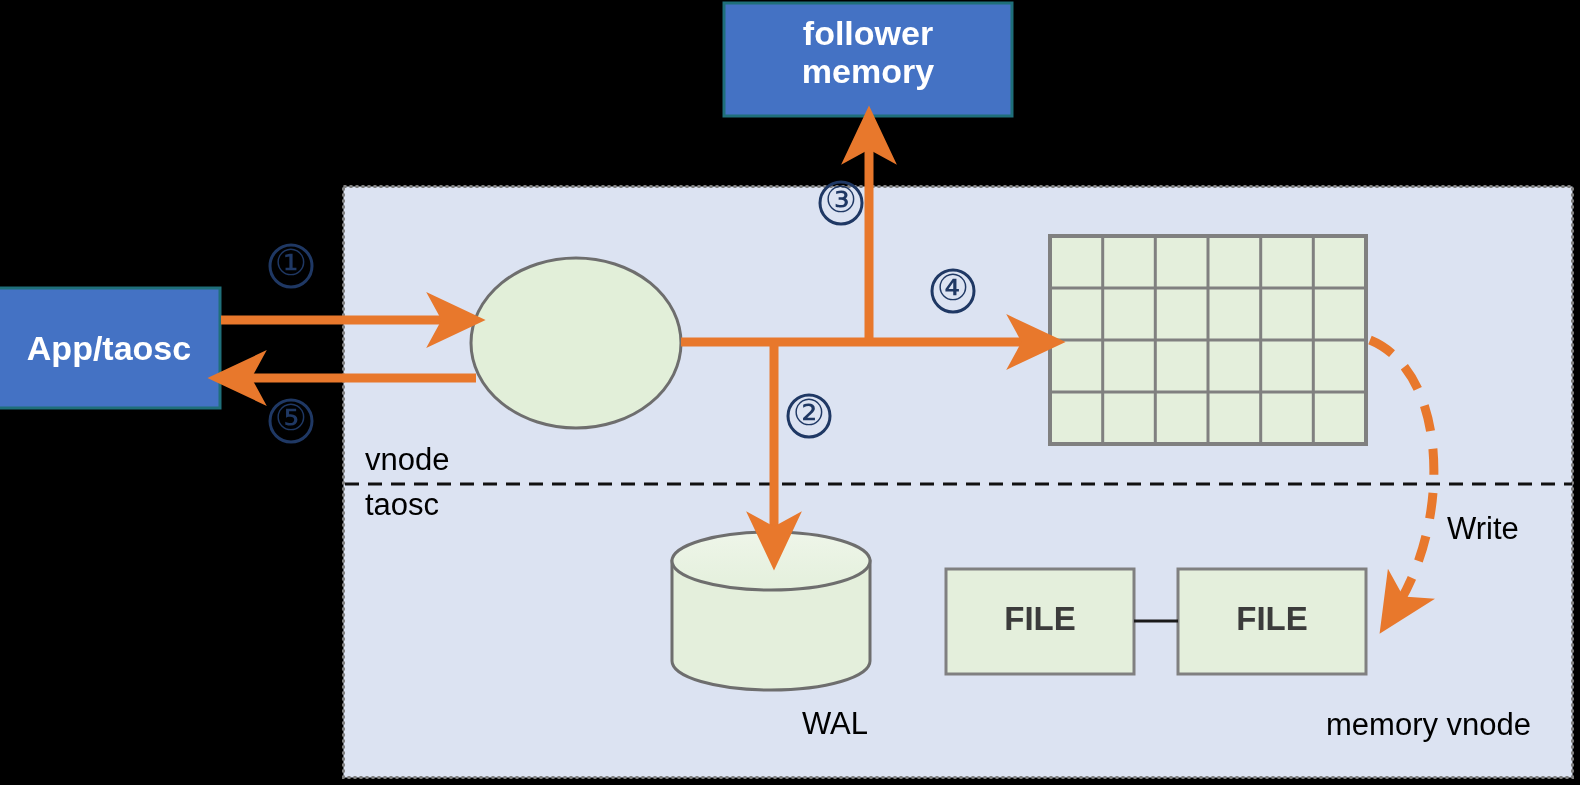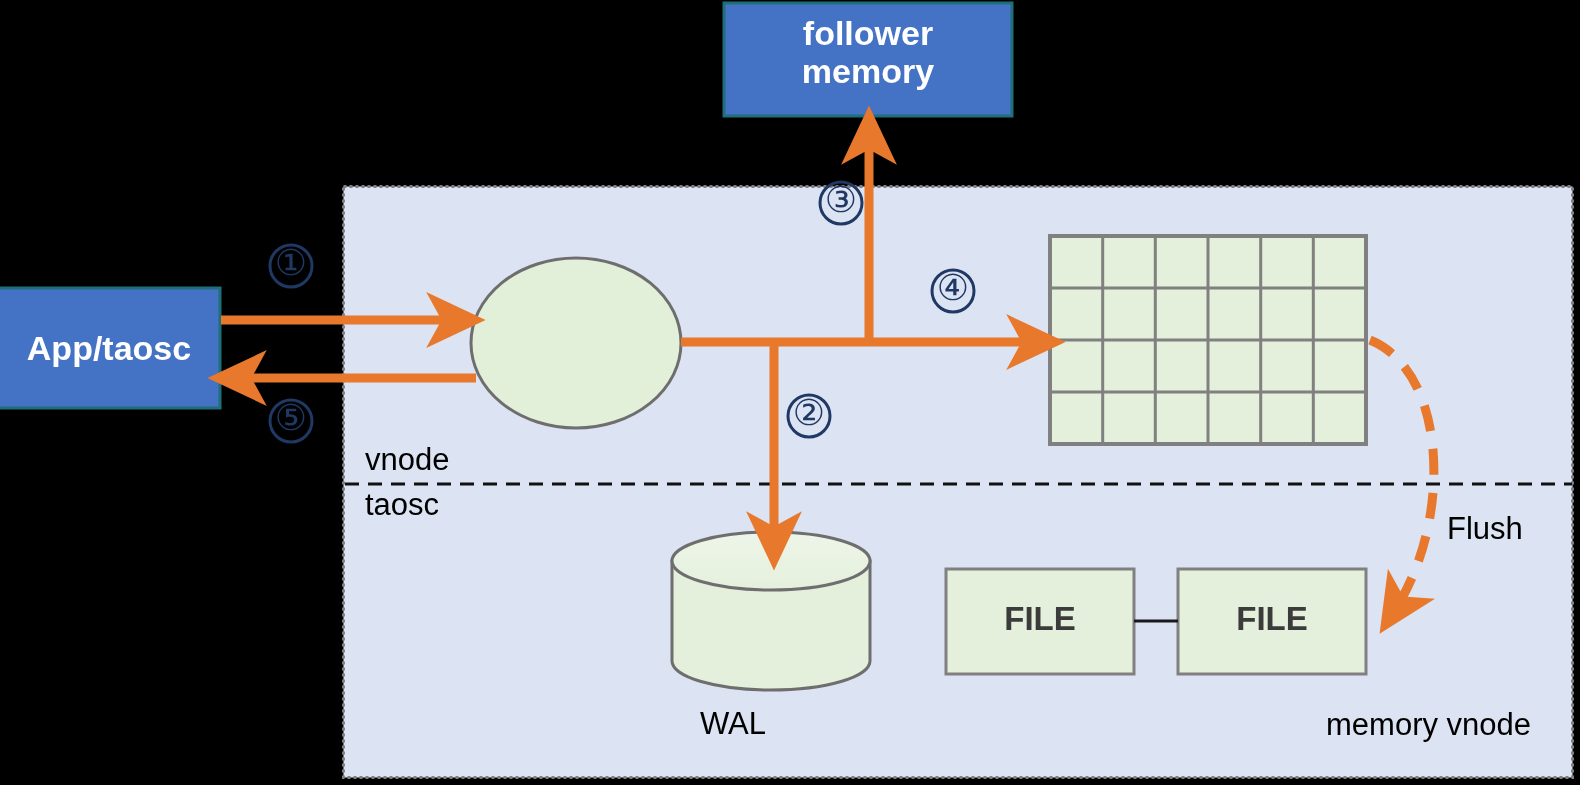--- a/index.html
+++ b/index.html
@@ -129,27 +129,27 @@
 
   <div class="txt box-label" style="left:724px; top:14px; width:288px;"><span>follower</span><br><span>memory</span></div>
 
   <div class="txt box-label" style="left:-2px; top:329px; width:222px;">App/taosc</div>
 
 
   <div class="txt node-label" style="left:946px; top:601px; width:188px; font-size:33px;">FILE</div>
 
   <div class="txt node-label" style="left:1178px; top:601px; width:188px; font-size:33px;">FILE</div>
 
-  <div class="txt plain-label" style="left:700px; top:707px; width:198px; text-align:left;">WAL</div>
+  <div class="txt plain-label" style="left:670px; top:707px; width:198px; text-align:right;">WAL</div>
 
   <div class="txt plain-label" style="left:365px; top:443px;">vnode</div>
 
   <div class="txt plain-label" style="left:365px; top:488px;">taosc</div>
 
-  <div class="txt plain-label" style="left:1447px; top:512px;">Flush</div>
+  <div class="txt plain-label" style="left:1447px; top:512px;">Write</div>
 
   <div class="txt plain-label" style="left:1326px; top:708px;">memory vnode</div>
 
   <div class="txt step-num" style="left:266px; top:243px; width:50px;">①</div>
   <div class="txt step-num" style="left:266px; top:398px; width:50px;">⑤</div>
   <div class="txt step-num" style="left:784px; top:393px; width:50px;">②</div>
   <div class="txt step-num" style="left:816px; top:180px; width:50px;">③</div>
   <div class="txt step-num" style="left:928px; top:268px; width:50px;">④</div>
 
 </div>

